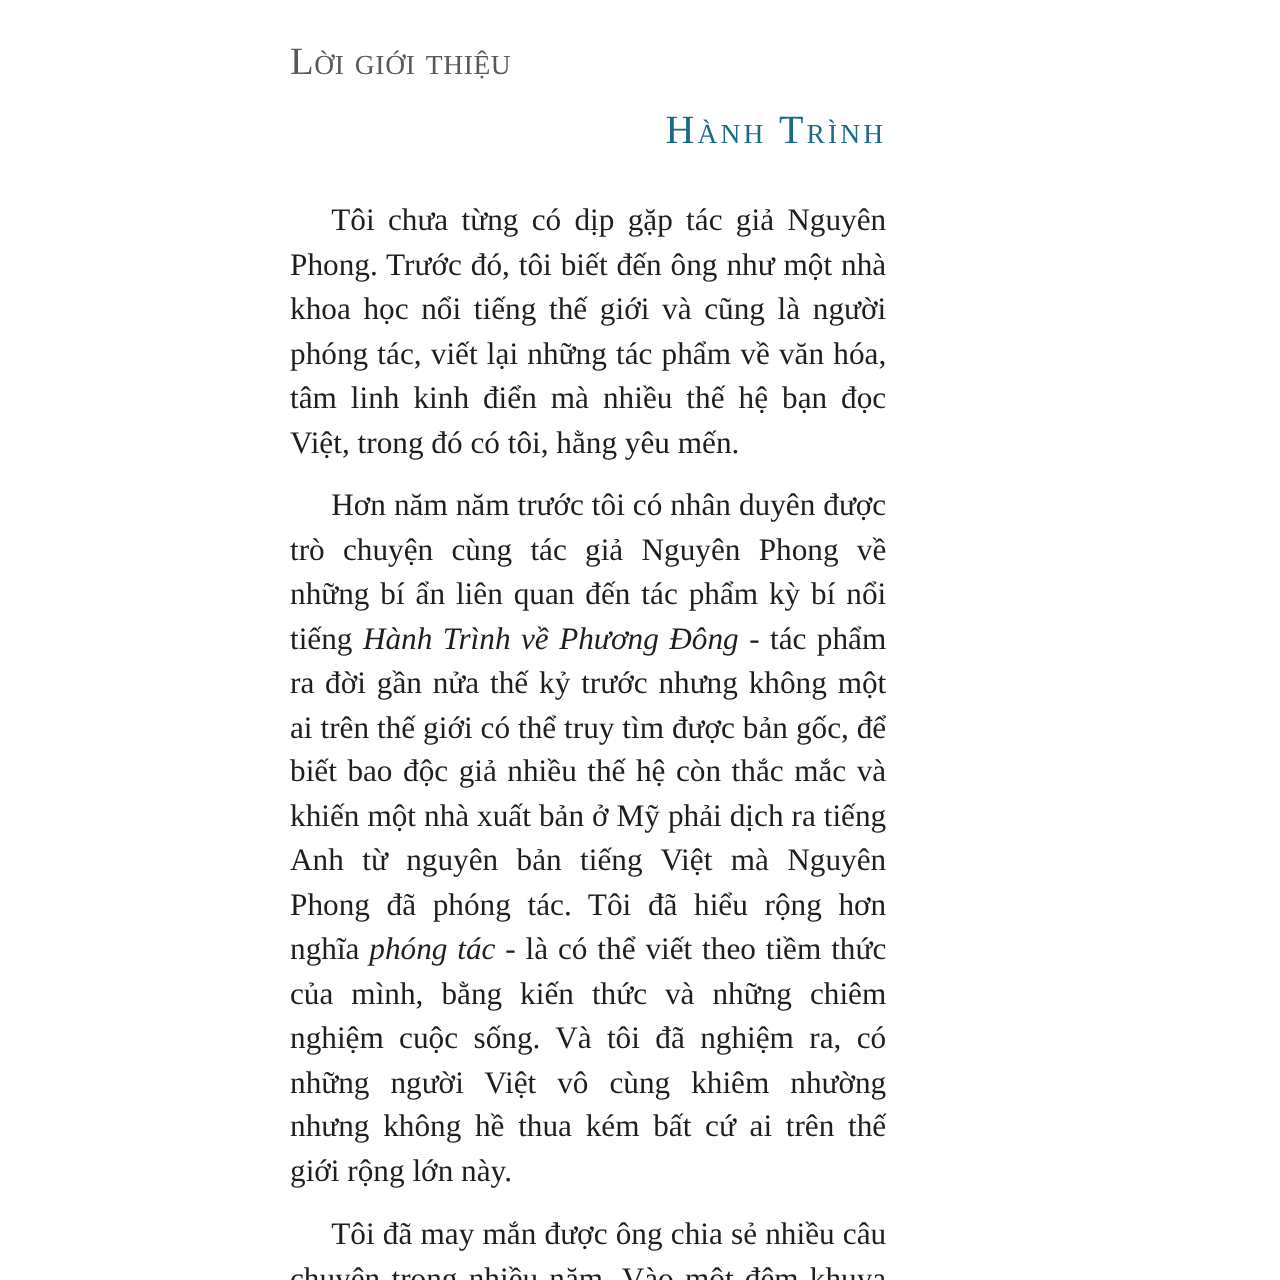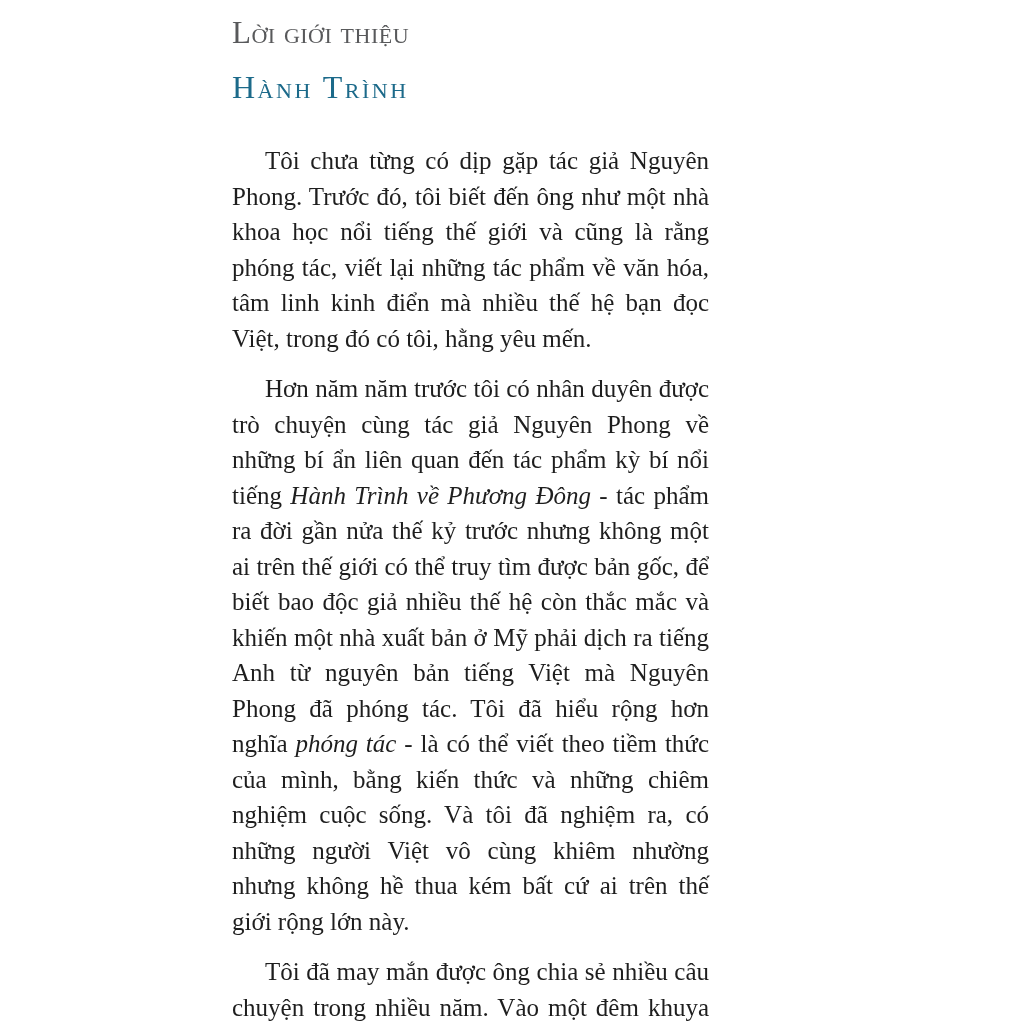--- a/index.html
+++ b/index.html
@@ -11,33 +11,33 @@
   *{margin:0;padding:0;box-sizing:border-box;}
   html,body{width:1024px;height:1024px;overflow:hidden;}
   body{
     background:var(--bg);
     font-family:"Liberation Serif","DejaVu Serif",serif;
     color:var(--body);
   }
   .page{
     position:relative;
     width:955px;height:1024px;
-    padding:16px 246px 0 232px;
+    padding:32px 246px 0 232px;
     overflow:hidden;
     background:var(--bg);
   }
   .kicker{
     font-variant:small-caps;
     font-size:31px;
     font-weight:400;
     letter-spacing:0.5px;
     color:var(--kicker);
     line-height:1.1;
   }
-  .title-block{margin-top:20px;}
+  .title-block{margin-top:20px;text-align:right;}
   .title-sub{
     font-variant:small-caps;
     font-size:32px;
     font-weight:400;
     letter-spacing:2.5px;
     color:var(--accent);
     line-height:1.1;
   }
   .title-main{
     font-variant:small-caps;
@@ -65,17 +65,17 @@
 <body>
 
 <div class="page">
   <h3 class="kicker">Lời giới thiệu</h3>
 
   <div class="title-block">
     <div class="title-sub">Hành Trình</div>
   </div>
 
   <main class="body-text">
-      <p><span>Tôi chưa từng có dịp gặp tác giả Nguyên Phong. Trước đó, tôi biết đến ông như một nhà khoa học nổi tiếng thế giới và cũng là rằng phóng tác, viết lại những tác phẩm về văn hóa, tâm linh kinh điển mà nhiều thế hệ bạn đọc Việt, trong đó có tôi, hằng yêu mến.</span></p>
+      <p><span>Tôi chưa từng có dịp gặp tác giả Nguyên Phong. Trước đó, tôi biết đến ông như một nhà khoa học nổi tiếng thế giới và cũng là người phóng tác, viết lại những tác phẩm về văn hóa, tâm linh kinh điển mà nhiều thế hệ bạn đọc Việt, trong đó có tôi, hằng yêu mến.</span></p>
       <p><span>Hơn năm năm trước tôi có nhân duyên được trò chuyện cùng tác giả Nguyên Phong về những bí ẩn liên quan đến tác phẩm kỳ bí nổi tiếng </span><em>Hành Trình về Phương Đông</em><span> - tác phẩm ra đời gần nửa thế kỷ trước nhưng không một ai trên thế giới có thể truy tìm được bản gốc, để biết bao độc giả nhiều thế hệ còn thắc mắc và khiến một nhà xuất bản ở Mỹ phải dịch ra tiếng Anh từ nguyên bản tiếng Việt mà Nguyên Phong đã phóng tác. Tôi đã hiểu rộng hơn nghĩa </span><em>phóng tác</em><span> - là có thể viết theo tiềm thức của mình, bằng kiến thức và những chiêm nghiệm cuộc sống. Và tôi đã nghiệm ra, có những người Việt vô cùng khiêm nhường nhưng không hề thua kém bất cứ ai trên thế giới rộng lớn này.</span></p>
       <p><span>Tôi đã may mắn được ông chia sẻ nhiều câu chuyện trong nhiều năm. Vào một đêm khuya năm 2016, trong cuộc trò chuyện kéo dài gần về sáng, tôi đã hỏi ông về Nhân quả và Luân hồi. Ông đã kể lại một mối nhân duyên xảy ra nhiều năm trước, về Thomas - một doanh nhân nổi tiếng ở New York - và những câu chuyện tiền kiếp của mình. Tôi đã vô cùng ngạc nhiên và linh cảm rằng câu chuyện này có liên quan đến những trăn trở trước giờ của tôi, và chắc cũng của rất nhiều</span></p>
     </main>
 </div>
 
 </body></html>

